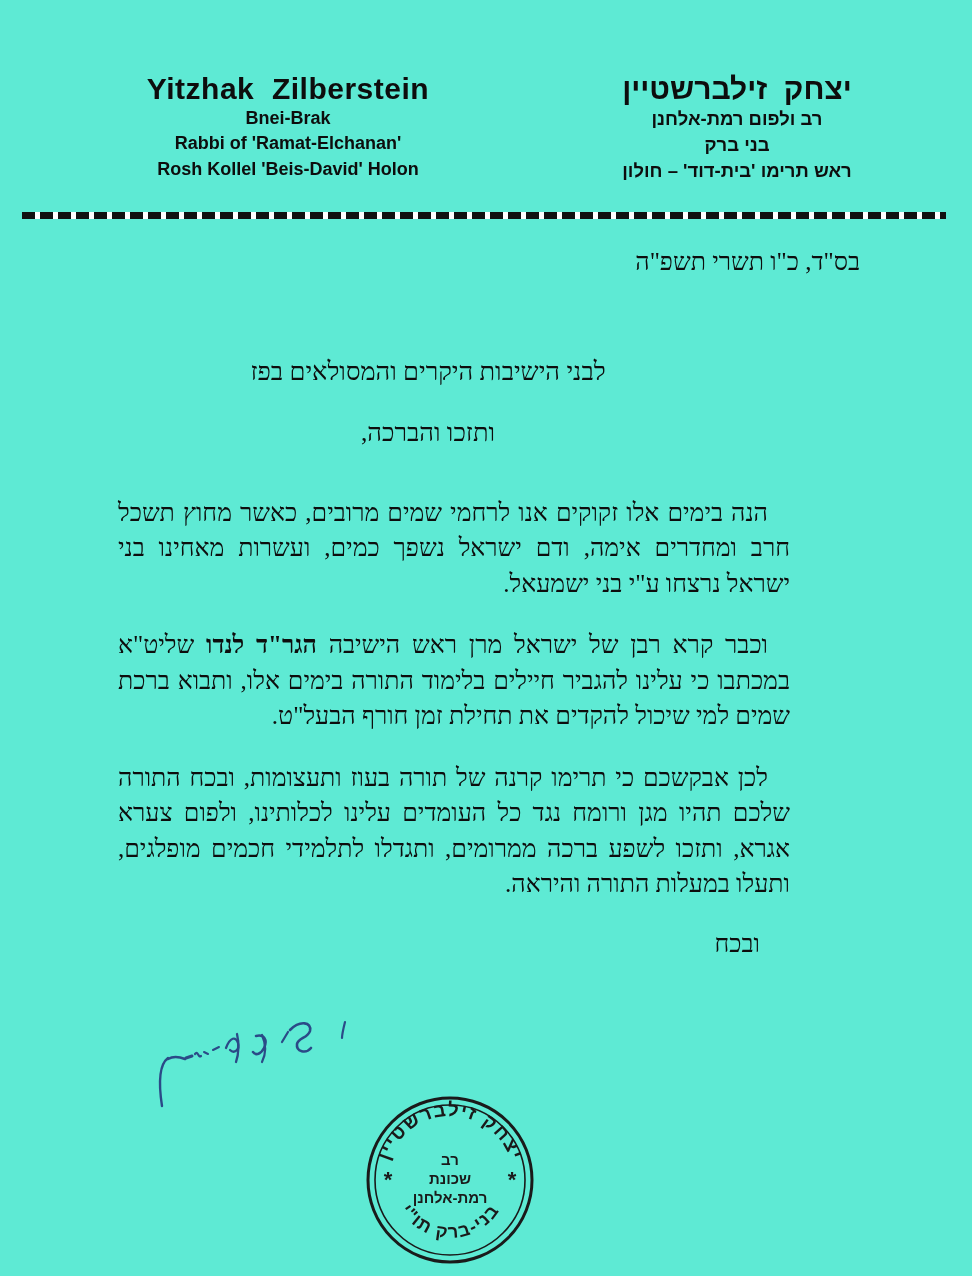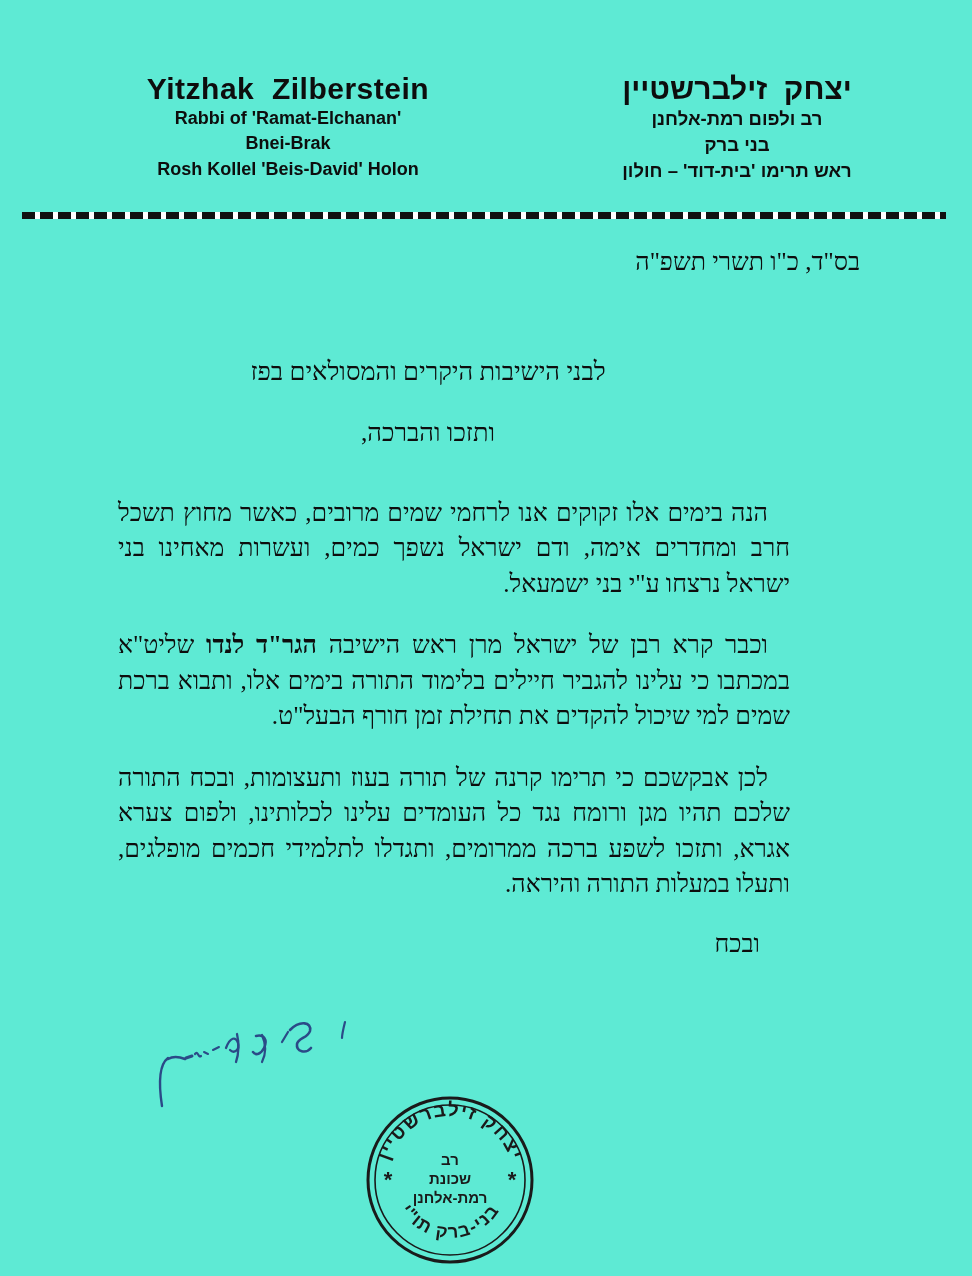--- a/index.html
+++ b/index.html
@@ -156,22 +156,22 @@
 </style>
 </head>
 <body>
 
 <div class="page">
 
   <div class="letterhead">
 
     <div class="lh-col lh-en">
       <div class="lh-name-en">Yitzhak  Zilberstein</div>
+      <div class="lh-sub">Bnei-Brak</div>
       <div class="lh-sub">Rabbi of 'Ramat-Elchanan'</div>
-      <div class="lh-sub">Bnei-Brak</div>
       <div class="lh-sub">Rosh Kollel 'Beis-David' Holon</div>
     </div>
 
     <div class="lh-col lh-he">
       <div class="lh-name-he">יצחק  זילברשטיין</div>
       <div class="lh-sub-he">רב ולפום רמת-אלחנן</div>
       <div class="lh-sub-he">בני ברק</div>
       <div class="lh-sub-he">ראש תרימו 'בית-דוד' – חולון</div>
     </div>
 

